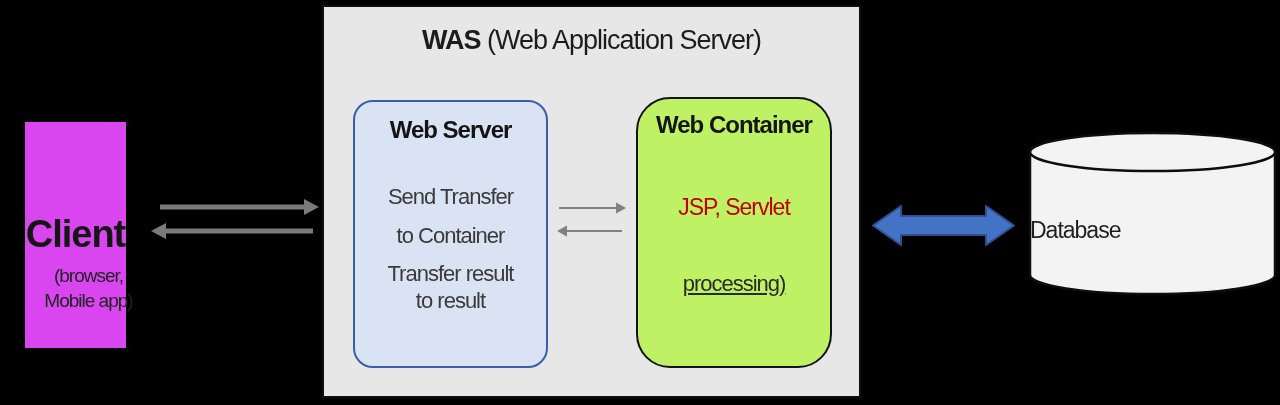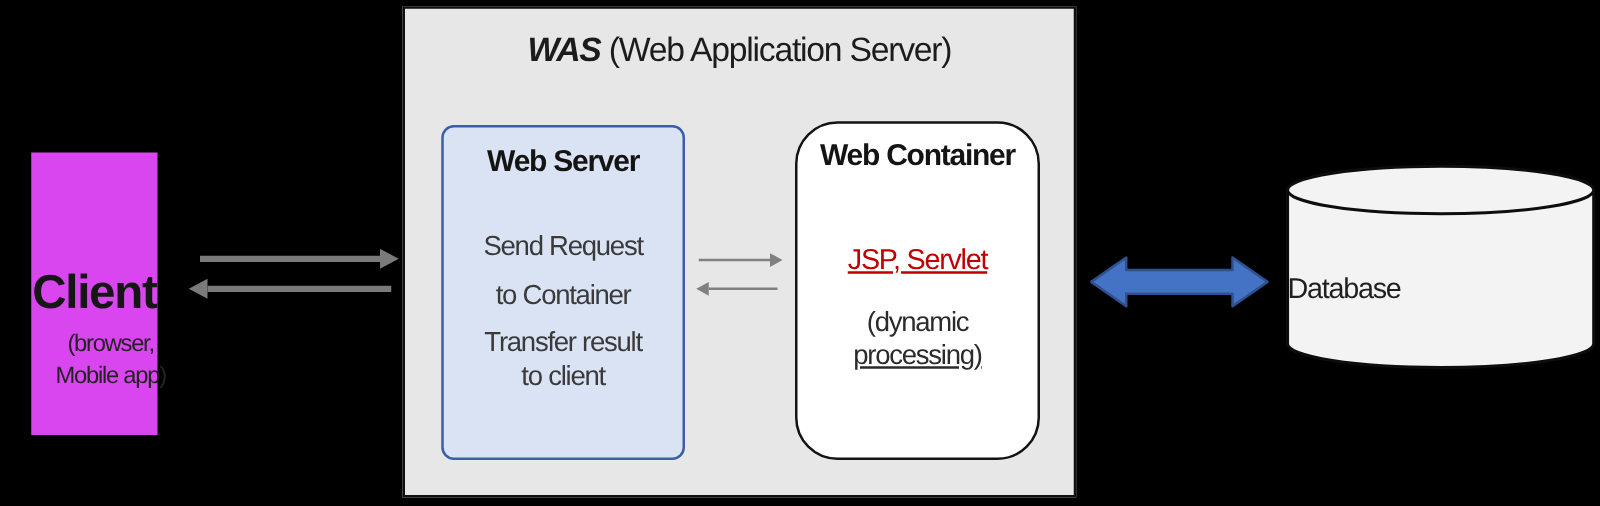--- a/index.html
+++ b/index.html
@@ -65,32 +65,32 @@
     position: absolute;
     left: 322px;
     top: 24px;
     width: 539px;
     text-align: center;
     font-size: 27px;
     line-height: 32px;
     color: #1c1c1c;
     letter-spacing: -1px;
   }
-  .was-title .bold { font-weight: bold; font-style: italic; }
+  .was-title .bold { font-weight: bold; }
 
   
   .web-server-box {
     position: absolute;
     left: 353px;
     top: 100px;
     width: 195px;
     height: 268px;
     background: #DAE3F3;
     border: 2px solid #3A5FA8;
-    border-radius: 10px;
+    border-radius: 20px;
     box-sizing: border-box;
   }
   .ws-title {
     position: absolute;
     left: 0;
     top: 14px;
     width: 100%;
     text-align: center;
     font-size: 24px;
     line-height: 28px;
@@ -113,21 +113,21 @@
   .ws-l3 { top: 158px; }
   .ws-l4 { top: 185px; }
 
   
   .web-container-box {
     position: absolute;
     left: 636px;
     top: 97px;
     width: 196px;
     height: 271px;
-    background: #ffffff;
+    background: #bef264;
     border: 2px solid #131313;
     border-radius: 34px;
     box-sizing: border-box;
   }
   .wc-title {
     position: absolute;
     left: 0;
     top: 12px;
     width: 100%;
     text-align: center;
@@ -140,21 +140,20 @@
   .wc-tech {
     position: absolute;
     left: 0;
     top: 95px;
     width: 100%;
     text-align: center;
     font-size: 23px;
     line-height: 27px;
     color: #C00000;
     letter-spacing: -1px;
-    text-decoration: underline;
   }
   .wc-note {
     position: absolute;
     left: 0;
     width: 100%;
     text-align: center;
     font-size: 22px;
     line-height: 26px;
     color: #2b2b2b;
     letter-spacing: -1px;
@@ -196,30 +195,29 @@
     <div class="client-sub2">Mobile app)</div>
   </div>
 
   <div class="was-box"></div>
   <div class="was-title">
     <span class="bold">WAS</span><span> (Web Application Server)</span>
   </div>
 
   <div class="web-server-box">
     <div class="ws-title">Web Server</div>
-    <div class="ws-line ws-l1">Send Request</div>
+    <div class="ws-line ws-l1">Send Transfer</div>
     <div class="ws-line ws-l2">to Container</div>
     <div class="ws-line ws-l3">Transfer result</div>
-    <div class="ws-line ws-l4">to client</div>
+    <div class="ws-line ws-l4">to result</div>
   </div>
 
   <div class="web-container-box">
     <div class="wc-title">Web Container</div>
     <div class="wc-tech">JSP, Servlet</div>
-    <div class="wc-note wc-n1">(dynamic</div>
     <div class="wc-note wc-n2">processing)</div>
   </div>
 
   <svg class="overlay" viewBox="0 0 1280 405">
 
     <g>
       <line x1="160" y1="207" x2="304" y2="207" stroke="#7A7A7A" stroke-width="5"></line>
       <polygon points="304,199 319,207 304,215" fill="#7A7A7A"></polygon>
     </g>
 

